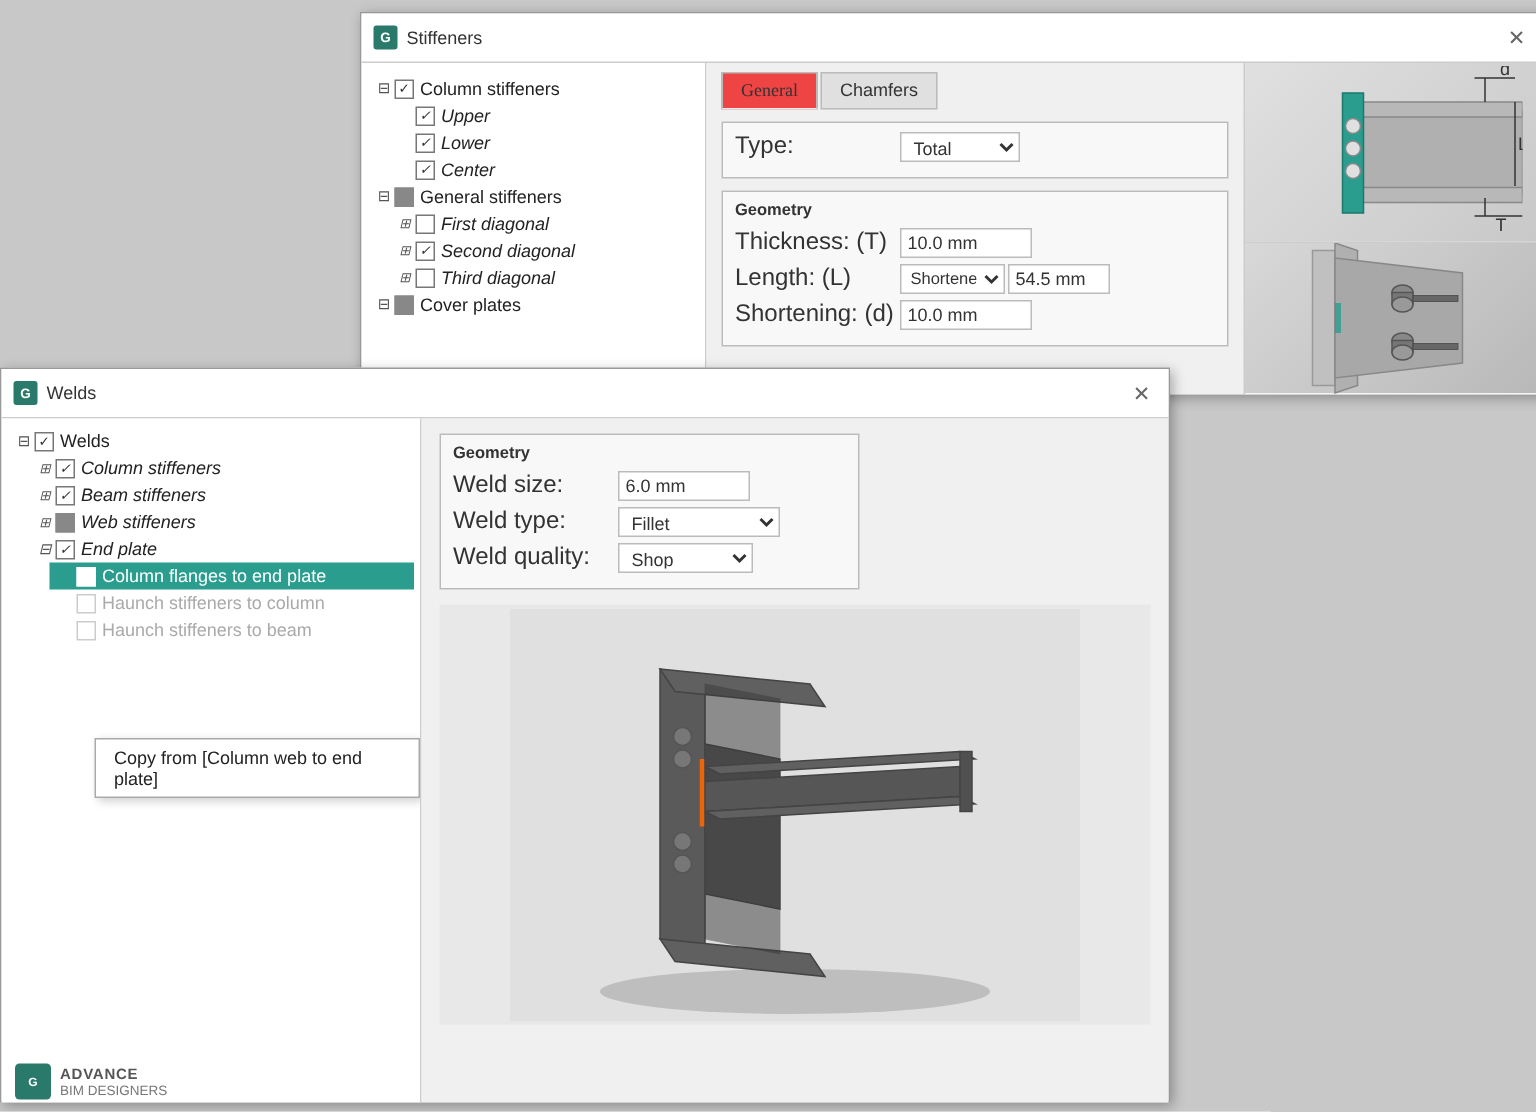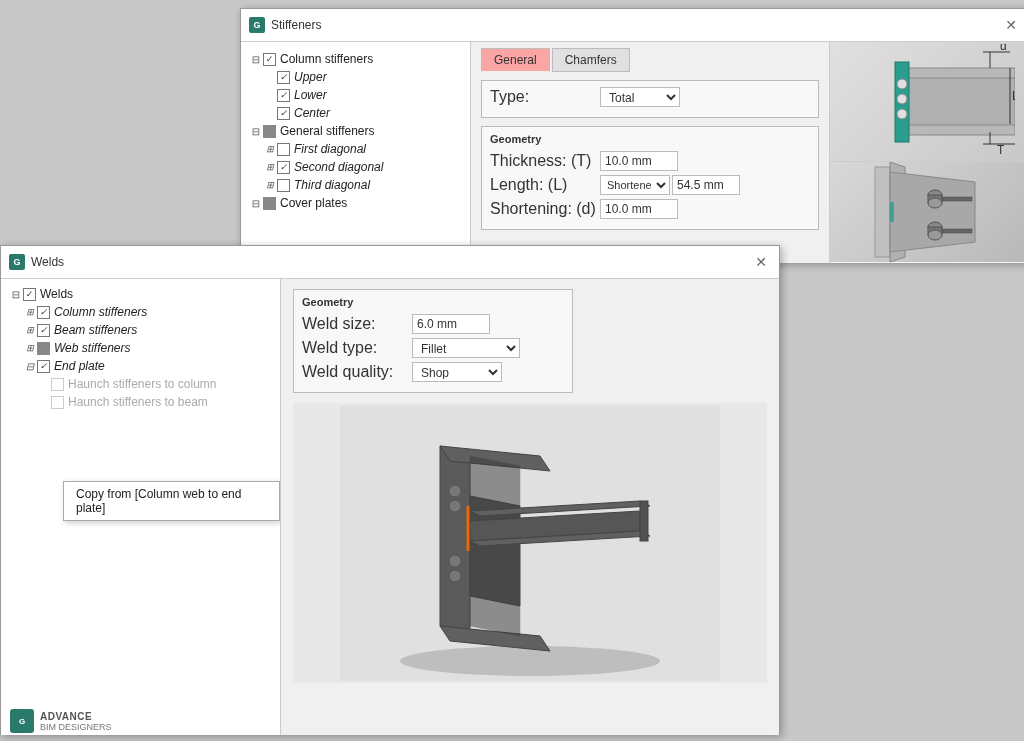--- a/index.html
+++ b/index.html
@@ -116,23 +116,24 @@
     }
     .tab {
       padding: 4px 12px;
       background: #e0e0e0;
       border: 1px solid #bbb;
       cursor: pointer;
       font-size: 12px;
       color: #333;
     }
     .tab.active {
-      background: #fca5a5;
+      background: #ef4444;
       border-bottom: 1px solid #f0f0f0;
       font-weight: 500;
+      font-family: Liberation Serif, serif;
     }
 
     .group-box {
       border: 1px solid #bbb;
       padding: 6px 8px;
       margin-bottom: 8px;
       background: #f8f8f8;
     }
     .group-label {
       font-size: 11px;
@@ -144,21 +145,21 @@
       display: flex;
       align-items: center;
       margin-bottom: 4px;
     }
     .form-label {
       width: 110px;
       color: #333;
       font-size: 16px;
     }
     .form-input {
-      width: 78px;
+      width: 88px;
       height: 20px;
       border: 1px solid #bbb;
       padding: 2px 4px;
       font-size: 12px;
       background: white;
       color: #333;
     }
     .form-select-combo {
       display: flex;
       gap: 2px;
@@ -227,21 +228,21 @@
       flex: 1;
       padding: 10px 12px;
       background: #f0f0f0;
       position: relative;
     }
 
     
     .context-menu {
       position: absolute;
       left: 62px;
-      top: 202px;
+      top: 213px;
       background: white;
       border: 1px solid #aaa;
       box-shadow: 2px 2px 6px rgba(0,0,0,0.2);
       z-index: 100;
       min-width: 200px;
     }
     .context-menu-item {
       padding: 5px 12px;
       cursor: pointer;
       font-size: 12px;
@@ -492,20 +493,25 @@
         <span class="tree-label">Web stiffeners</span>
       </div>
 
       <div class="tree-item indent1">
         <span class="tree-expand">⊟</span>
         <span class="checkbox checked"></span>
         <span class="tree-label">End plate</span>
       </div>
 
 
+      <div class="tree-item indent2 tree-item-highlight" style="background:#2a9d8f;">
+        <span class="tree-expand" style="visibility:hidden;color:white">⊟</span>
+        <span class="checkbox checked" style="border-color:white"></span>
+        <span class="tree-label" style="color:white">Column flanges to end plate</span>
+      </div>
 
       <div class="tree-item indent2 disabled">
         <span class="tree-expand" style="visibility:hidden">⊟</span>
         <span class="checkbox" style="border-color:#ccc"></span>
         <span class="tree-label" style="color:#aaa">Haunch stiffeners to column</span>
       </div>
 
       <div class="tree-item indent2 disabled">
         <span class="tree-expand" style="visibility:hidden">⊟</span>
         <span class="checkbox" style="border-color:#ccc"></span>

